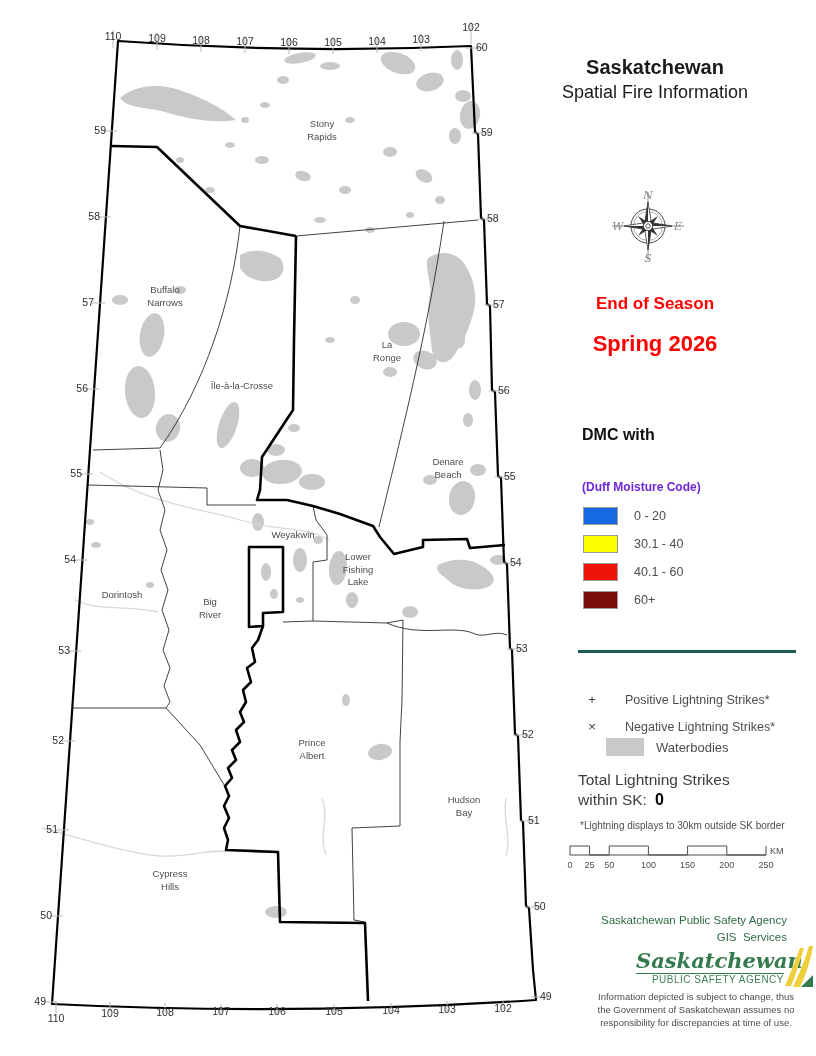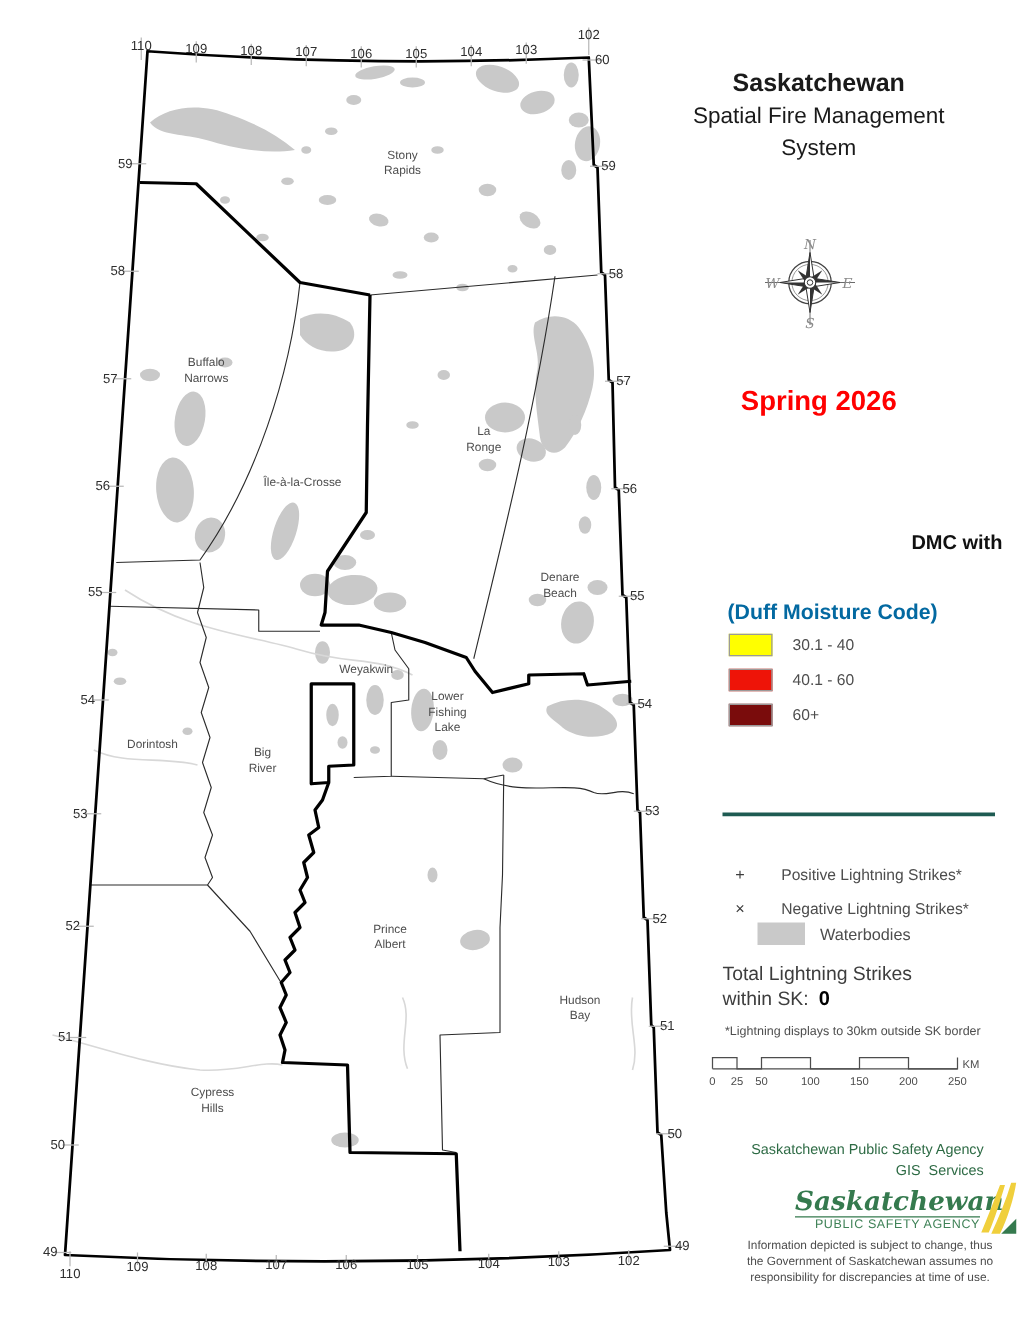--- a/index.html
+++ b/index.html
@@ -5,22 +5,22 @@
   html,body{margin:0;padding:0;background:#ffffff;}
   body{width:816px;height:1056px;position:relative;font-family:"Liberation Sans",sans-serif;overflow:hidden;}
   .abs{position:absolute;}
   
   .title-block{left:535px;top:55px;width:240px;text-align:center;color:#1a1a1a;}
   .title-line1{font-size:20px;font-weight:bold;line-height:24px;}
   .title-line2,.title-line3{font-size:18px;line-height:26px;}
   .notice-block{left:535px;top:292px;width:240px;text-align:center;font-weight:bold;}
   .notice-line{font-size:17px;line-height:23px;}
   .notice-big{font-size:22px;line-height:26px;margin-top:16px;}
-  .legend-title{left:582px;top:424px;width:220px;font-size:16px;font-weight:bold;color:#111;line-height:22px;text-align:right;}
-  .legend-sub{left:582px;top:480px;width:230px;font-size:17px;font-weight:bold;color:#0369a1;}
+  .legend-title{left:582px;top:424px;width:220px;font-size:16px;font-weight:bold;color:#111;line-height:22px;}
+  .legend-sub{left:582px;top:480px;width:230px;font-size:12px;font-weight:bold;color:#6d28d9;}
   .legend-classes{left:583px;top:502px;width:220px;}
   .legend-row{display:flex;align-items:center;height:28px;}
   .legend-swatch{width:33px;height:16px;border:1px solid #9a9a9a;margin-right:16px;flex:0 0 auto;}
   .legend-label{font-size:12.5px;color:#4d4d4d;}
   .divider{left:578px;top:650px;width:218px;height:3px;background:#1e5b52;}
   .symbol-rows{left:583px;top:686px;width:230px;}
   .symbol-row{display:flex;align-items:center;height:27px;}
   .symbol-glyph{width:18px;text-align:center;font-size:13px;color:#3c3c3c;margin-right:24px;flex:0 0 auto;}
   .symbol-label{font-size:12.5px;color:#4d4d4d;}
   .water-row{left:606px;top:738px;width:228px;display:flex;align-items:center;}
@@ -260,22 +260,21 @@
       <text class="place-label" x="312" y="758.5">Albert</text>
       <text class="place-label" x="464" y="803">Hudson</text>
       <text class="place-label" x="464" y="815.5">Bay</text>
       <text class="place-label" x="170" y="877">Cypress</text>
       <text class="place-label" x="170" y="889.5">Hills</text>
     </g>
 </svg>
 
 <div class="abs title-block">
   <div class="title-line1">Saskatchewan</div>
-  <div class="title-line2">Spatial Fire Management</div>
-  <div class="title-line3">System</div>
+  <div class="title-line2">Spatial Fire Information</div>
 </div>
 
 <svg class="abs" style="left:606px;top:184px;" width="84" height="84" viewBox="-42 -42 84 84" xmlns="http://www.w3.org/2000/svg">
   <line x1="0" y1="-34" x2="0" y2="34" stroke="#555" stroke-width="0.7"></line>
   <line x1="-36" y1="0" x2="36" y2="0" stroke="#555" stroke-width="0.7"></line>
   <circle r="17" fill="none" stroke="#444" stroke-width="1"></circle>
   <circle r="14.5" fill="none" stroke="#777" stroke-width="0.6"></circle>
   <g>
     <path d="M0,-24 L3.2,-4 L0,-2 L-3.2,-4 Z" fill="#fff" stroke="#333" stroke-width="0.8"></path>
     <path d="M0,24 L3.2,4 L0,2 L-3.2,4 Z" fill="#fff" stroke="#333" stroke-width="0.8"></path>
@@ -294,28 +293,33 @@
   </g>
   <circle r="4.6" fill="#fff" stroke="#333" stroke-width="0.9"></circle>
   <circle r="2.2" fill="none" stroke="#333" stroke-width="0.8"></circle>
   <text class="compass-letter" x="0" y="-27">N</text>
   <text class="compass-letter" x="30" y="4">E</text>
   <text class="compass-letter" x="0" y="36">S</text>
   <text class="compass-letter" x="-30" y="4">W</text>
 </svg>
 
 <div class="abs notice-block" id="notice-block" style="color: rgb(255, 0, 0);">
+  <div class="notice-line">End of Season</div>
   <div class="notice-big">Spring 2026</div>
 </div>
 
 <div class="abs legend-title">
   <div>DMC with</div>
 </div>
 <div class="abs legend-sub">(Duff Moisture Code)</div>
 <div class="abs legend-classes" id="legend-classes">
+    <div class="legend-row">
+      <div class="legend-swatch" style="background: rgb(21, 105, 227);"></div>
+      <span class="legend-label">0 - 20</span>
+    </div>
     <div class="legend-row">
       <div class="legend-swatch" style="background: rgb(255, 255, 0);"></div>
       <span class="legend-label">30.1 - 40</span>
     </div>
     <div class="legend-row">
       <div class="legend-swatch" style="background: rgb(238, 20, 8);"></div>
       <span class="legend-label">40.1 - 60</span>
     </div>
     <div class="legend-row">
       <div class="legend-swatch" style="background: rgb(122, 12, 12);"></div>

